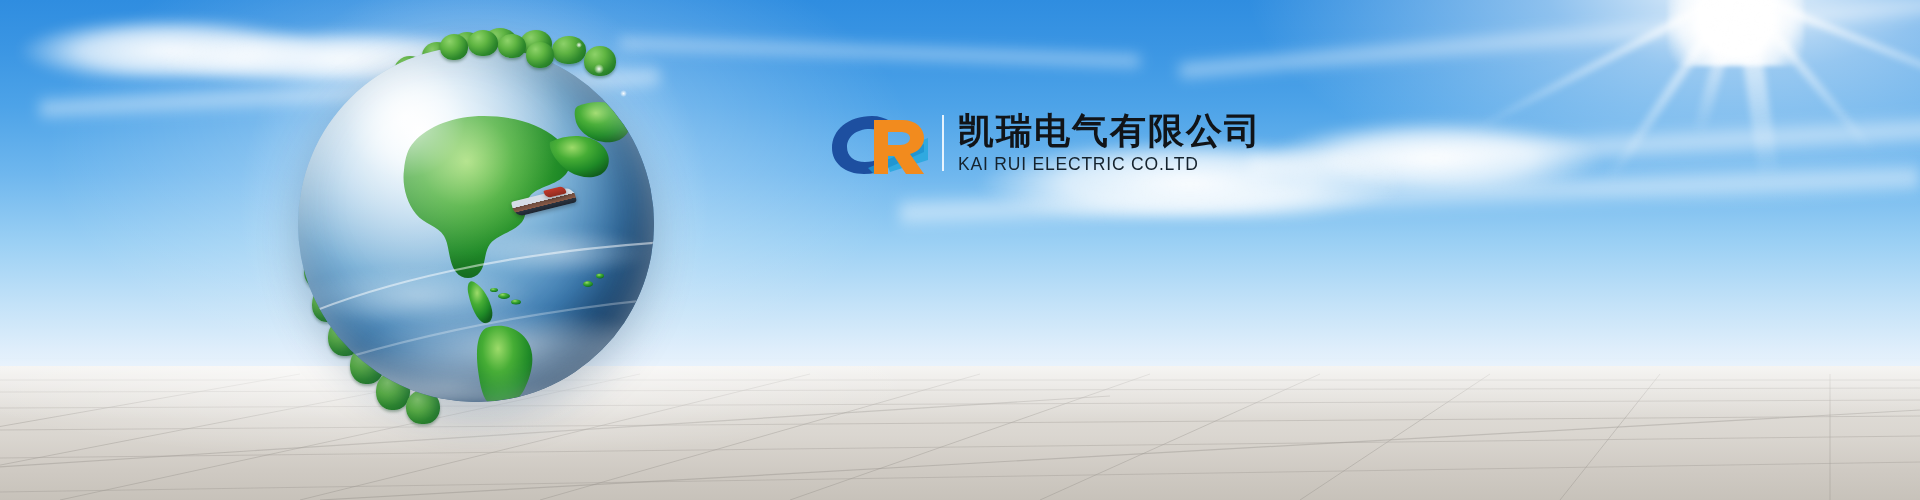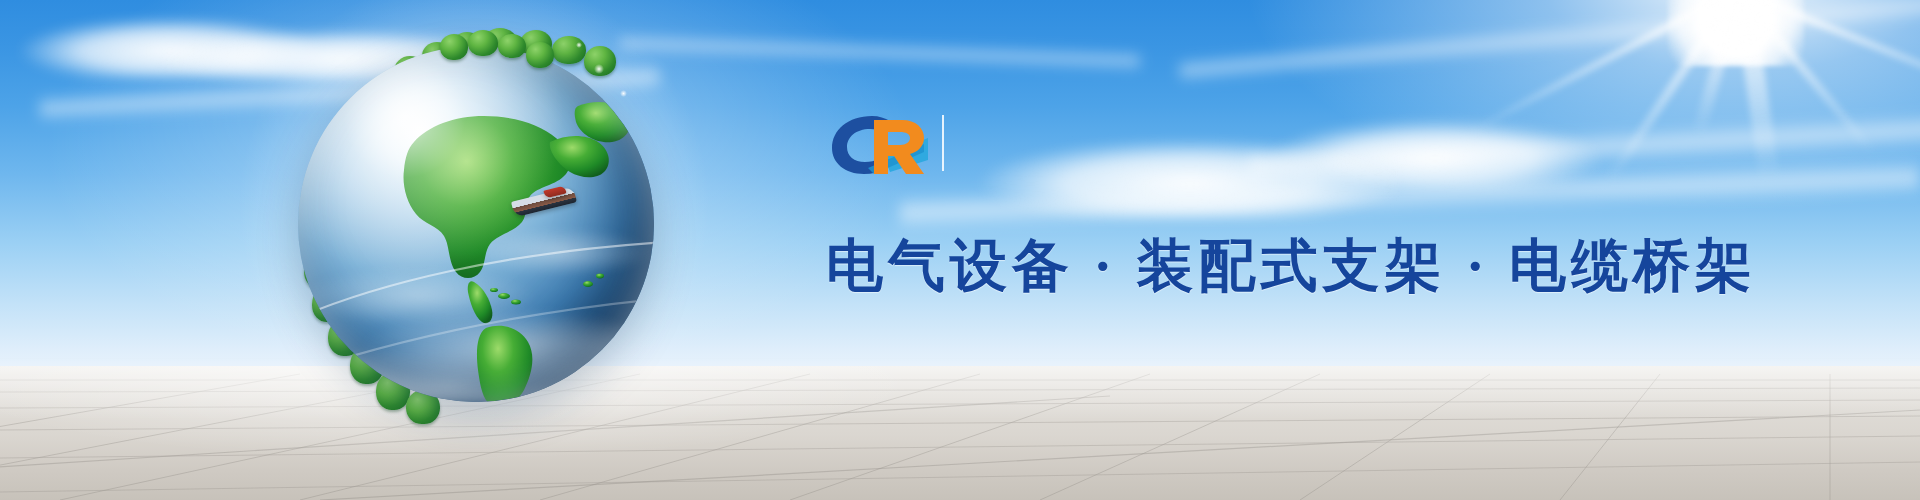--- a/index.html
+++ b/index.html
@@ -398,18 +398,21 @@
 
         <path d="M56 48 L100 30 L100 52 L62 64 Z" fill="#2fa9e0"></path>
         <path d="M40 60 L96 36 L96 44 L46 66 Z" fill="#1f93cf" opacity="0.85"></path>
 
         <path d="M46 12 L74 12 C88 12 96 20 96 30 C96 38 90 44 82 46
                  L96 66 L78 66 L66 48 L60 48 L60 66 L46 66 Z
                  M60 24 L60 37 L72 37 C78 37 82 34 82 30 C82 26 78 24 72 24 Z" fill="#f28b1e"></path>
       </svg>
     </div>
     <div class="logo-divider"></div>
+    <div class="logo-names">
+      <div class="company-cn">凯瑞电气有限公司</div>
+      <div class="company-en">KAI RUI ELECTRIC CO.LTD</div>
+    </div>
   </div>
 
-  <div class="headline">电气设备 · 装配式支架 · 电缆桥架</div>
 
 
 </div>
 
 </body></html>

